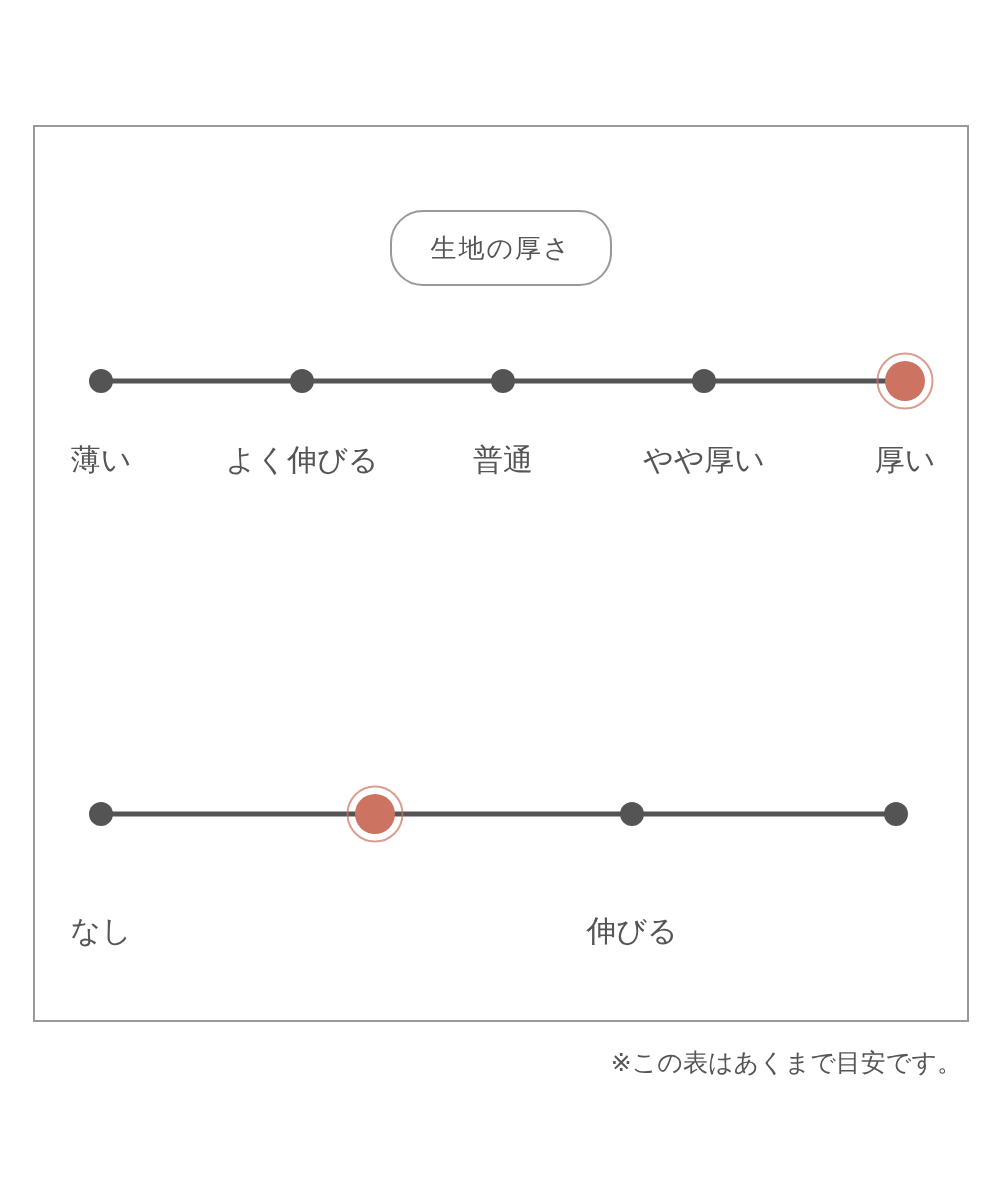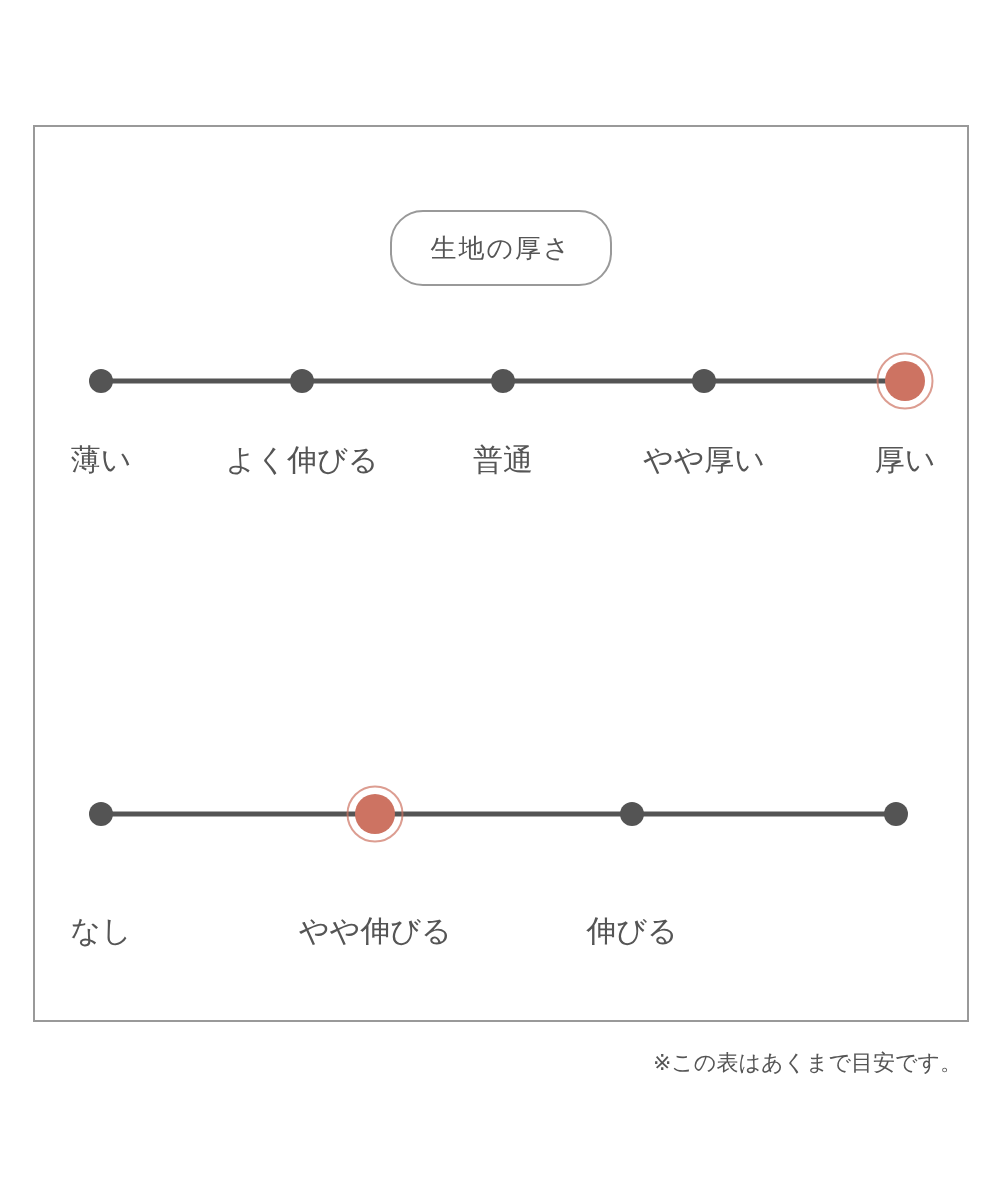--- a/index.html
+++ b/index.html
@@ -41,21 +41,21 @@
   .labels{position:absolute;height:38px;}
   .labels span{
     position:absolute;transform:translateX(-50%);white-space:nowrap;
     font-size:30px;line-height:38px;color:var(--text,#555555);
   }
   .labels span.sel{font-weight:400;}
   .l1{left:66px;top:314px;width:804px;}
   .l2{left:66px;top:785px;width:795px;}
   .footnote{
     position:absolute;right:38px;top:1044px;
-    font-size:22px;line-height:38px;color:var(--text,#555555);
+    font-size:25px;line-height:38px;color:var(--text,#555555);
   }
 </style>
 </head>
 <body>
 
 <div class="canvas">
   <div class="panel">
 
     <div class="pill p1">
       <span>生地の厚さ</span>
@@ -84,20 +84,19 @@
       <div class="track"></div>
       <span class="dot" style="left:0%"></span>
       <span class="ring" style="left:34.5%"></span>
       <span class="dot sel" style="left:34.5%"></span>
       <span class="dot" style="left:66.8%"></span>
       <span class="dot" style="left:100%"></span>
     </div>
 
     <div class="labels l2">
       <span style="left:0%">なし</span>
-      <span style="left:34.5%" class="sel">やや伸びる</span>
       <span style="left:66.8%">伸びる</span>
     </div>
 
   </div>
 
   <div class="footnote">※この表はあくまで目安です。</div>
 </div>
 
 </body></html>

